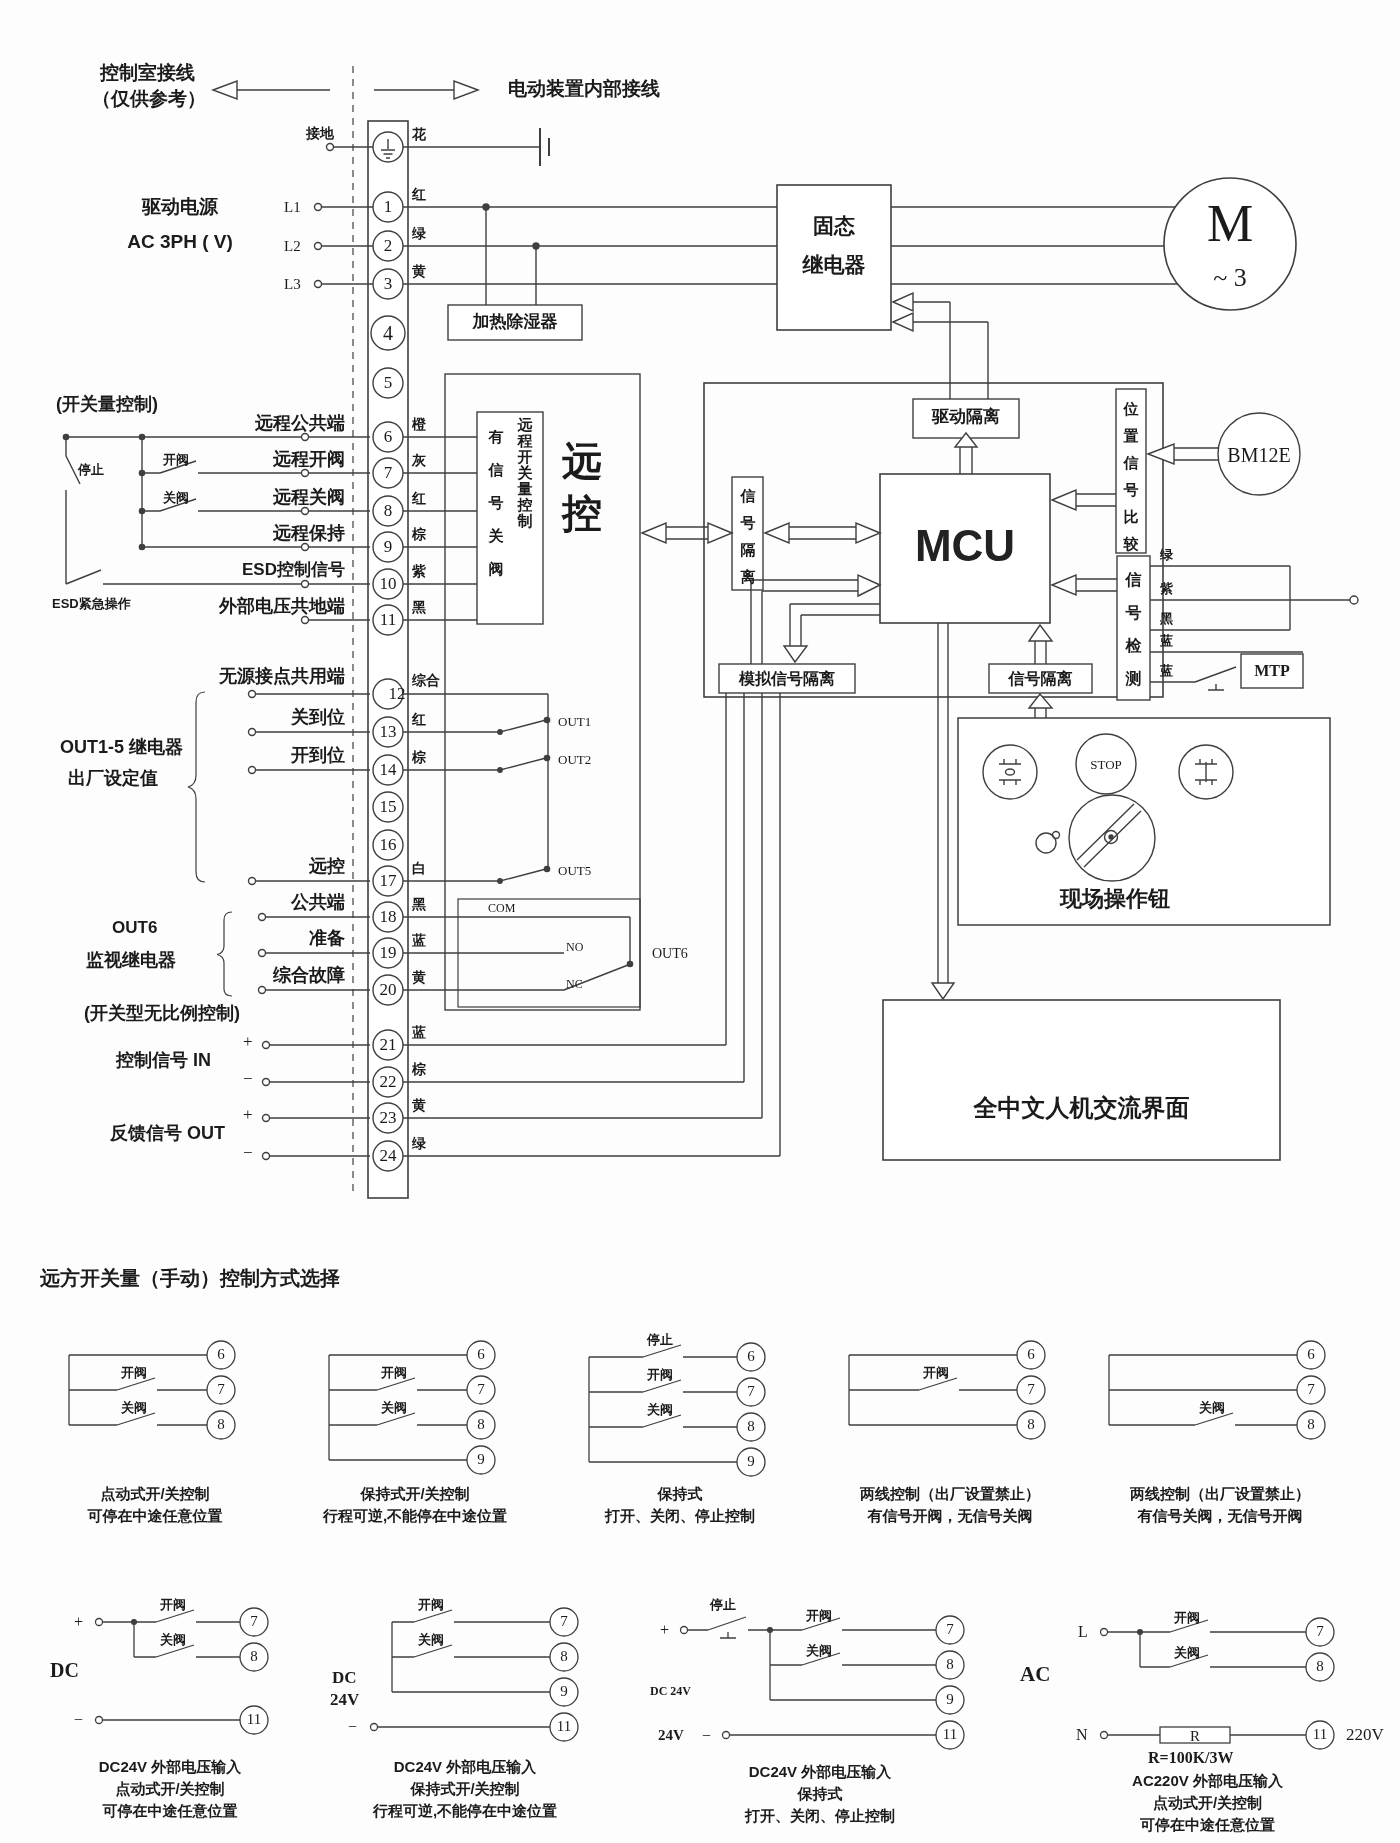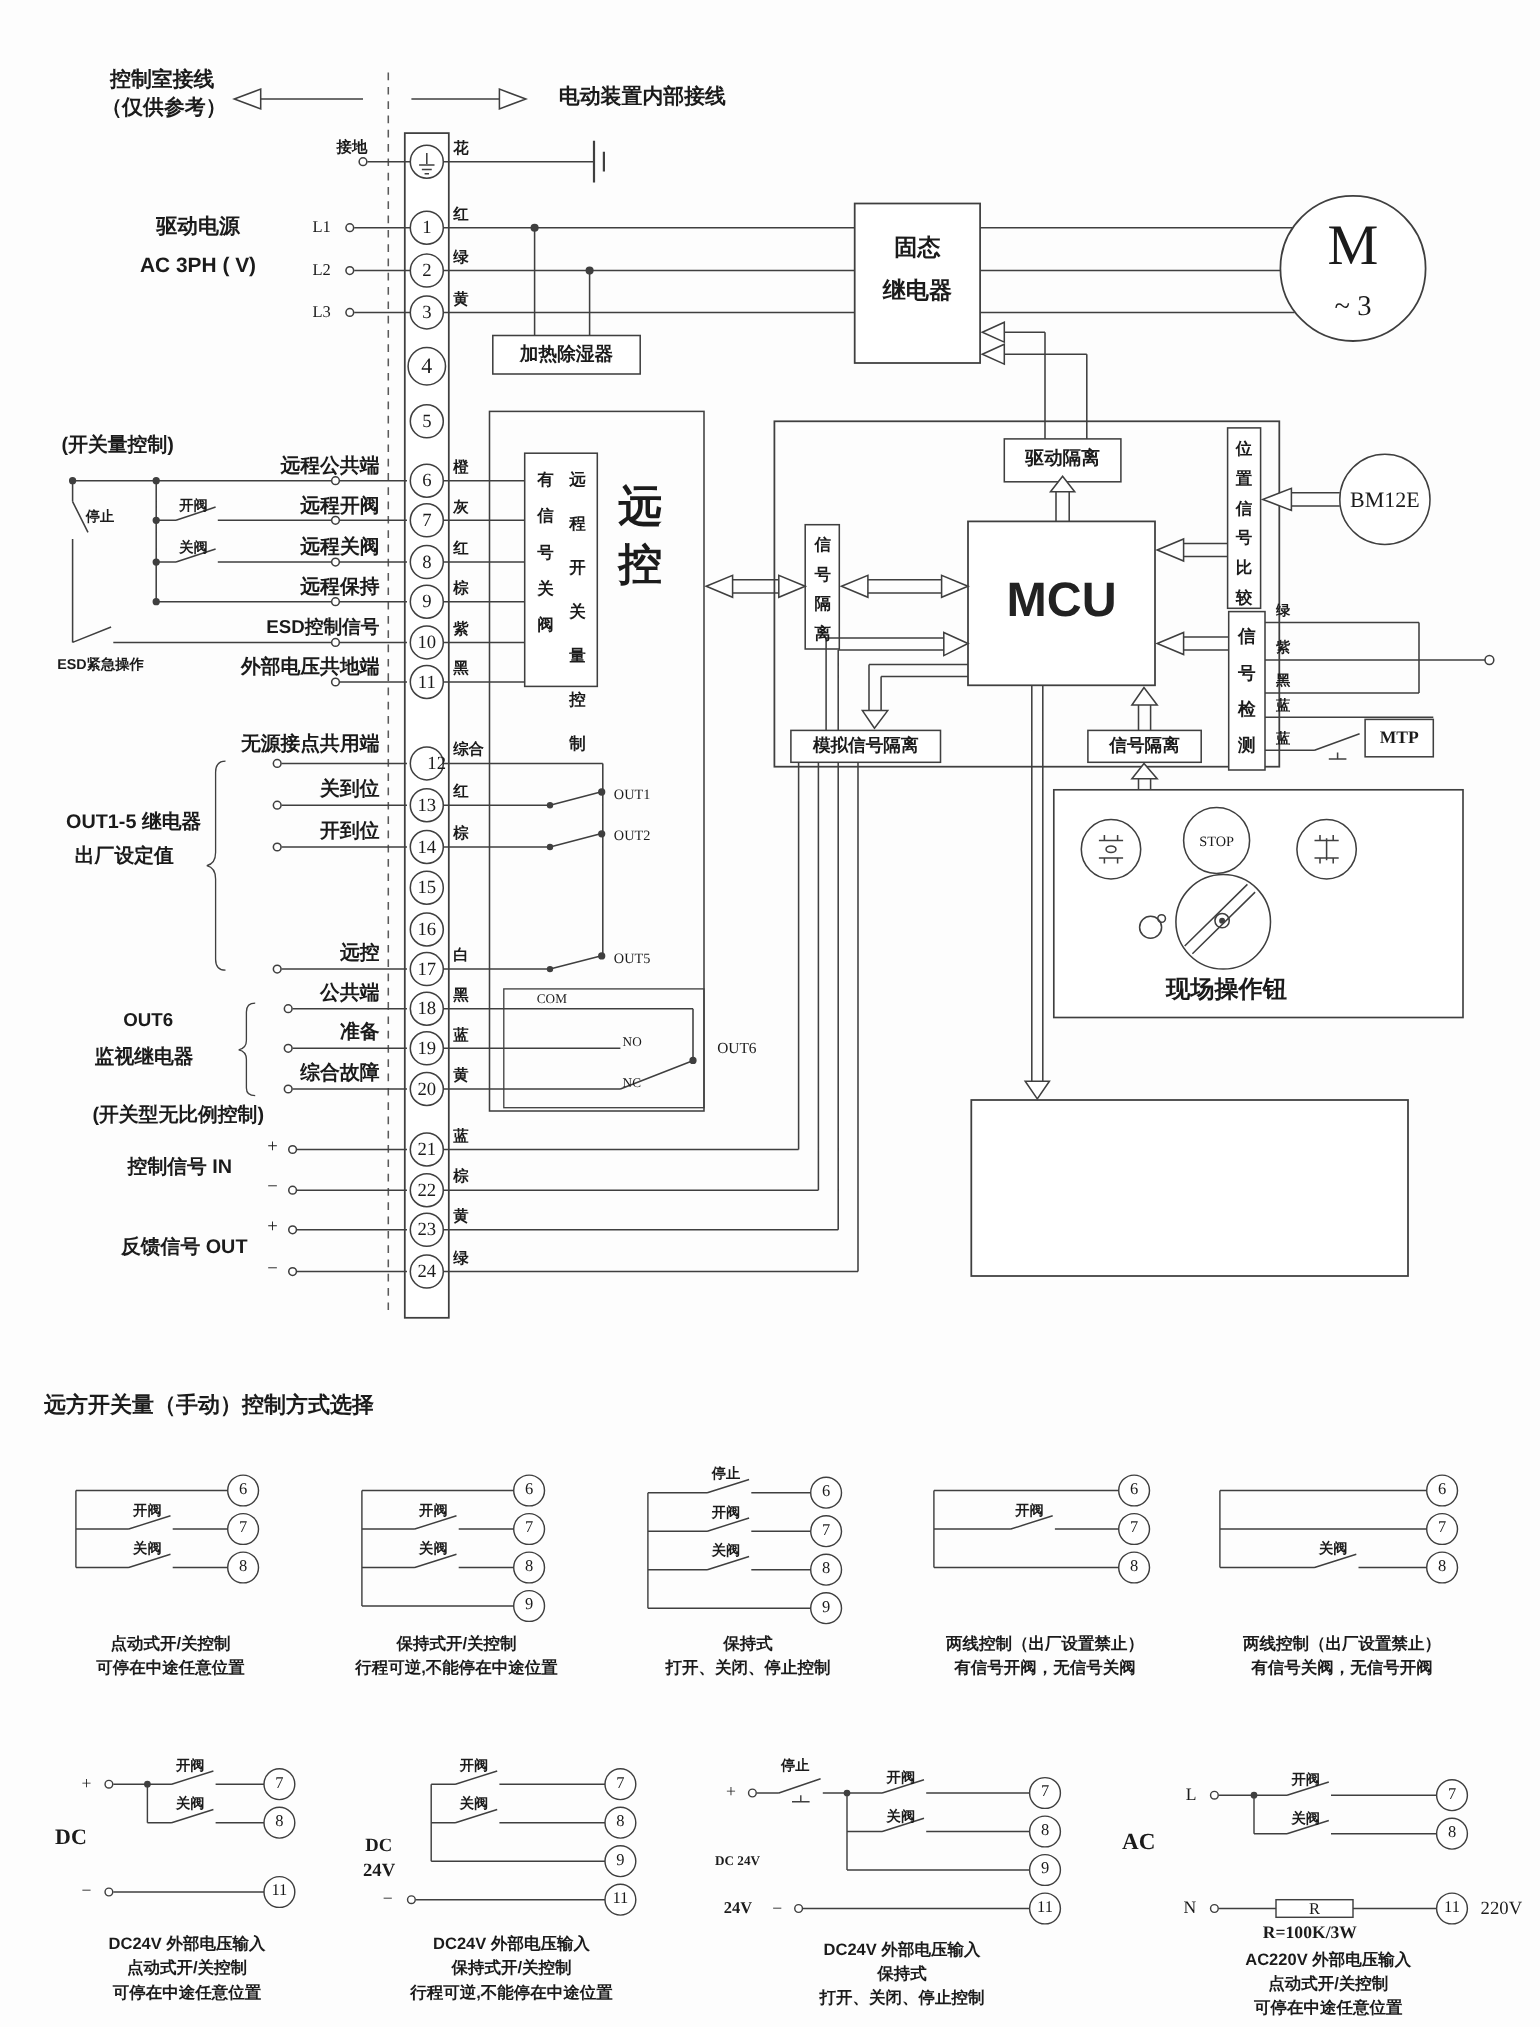--- a/index.html
+++ b/index.html
@@ -278,23 +278,24 @@
   <div class="t vt" style="left:734px;top:482px;width:28px;font-size:15px;line-height:27px;position:absolute">信号隔离</div>
   <div class="t c" style="left:880px;top:520px;width:170px;font-size:44px;font-weight:bold;color:#222">MCU</div>
   <div class="t lbl c" style="left:719px;top:669px;width:136px;font-size:16px">模拟信号隔离</div>
   <div class="t lbl c" style="left:989px;top:669px;width:103px;font-size:16px">信号隔离</div>
   <div class="t vt" style="left:1118px;top:395px;width:26px;font-size:15px;line-height:27px;position:absolute">位置信号比较</div>
   <div class="t vt" style="left:1120px;top:563px;width:27px;font-size:16px;line-height:33px;position:absolute">信号检测</div>
   <div class="t sr c" style="left:1222px;top:443px;width:74px;font-size:20px">BM12E</div>
   <div class="t sr c b" style="left:1241px;top:661px;width:62px;font-size:16px">MTP</div>
   <div class="t vt b" style="left:560px;top:435px;width:44px;font-size:40px;line-height:52px;position:absolute">远控</div>
   <div class="t vt" style="left:483px;top:420px;width:26px;font-size:15px;line-height:33px;position:absolute">有信号关阀</div>
-  <div class="t vt" style="left:512px;top:417px;width:26px;font-size:15px;line-height:40px;position:absolute">远程开关量控制</div>
+  <div class="t vt" style="left:512px;top:417px;width:26px;font-size:15px;line-height:16px;position:absolute">远程开关量控制</div>
   <div class="t sr c" style="left:1082px;top:757px;width:48px;font-size:13px">STOP</div>
   <div class="t lbl c" style="left:1030px;top:886px;width:170px;font-size:22px">现场操作钮</div>
+  <div class="t lbl c" style="left:883px;top:1094px;width:397px;font-size:24px">全中文人机交流界面</div>
   <div class="t lbl" style="left:1160px;top:547px;font-size:13px">绿</div>
   <div class="t lbl" style="left:1160px;top:581px;font-size:13px">紫</div>
   <div class="t lbl" style="left:1160px;top:611px;font-size:13px">黑</div>
   <div class="t lbl" style="left:1160px;top:633px;font-size:13px">蓝</div>
   <div class="t lbl" style="left:1160px;top:663px;font-size:13px">蓝</div>
 
   <div class="t b" style="left:40px;top:1266px;font-size:20px">远方开关量（手动）控制方式选择</div>
 
   <div class="card" style="left:55px;top:1335px;width:200px;height:230px">
     <svg width="200" height="145">

